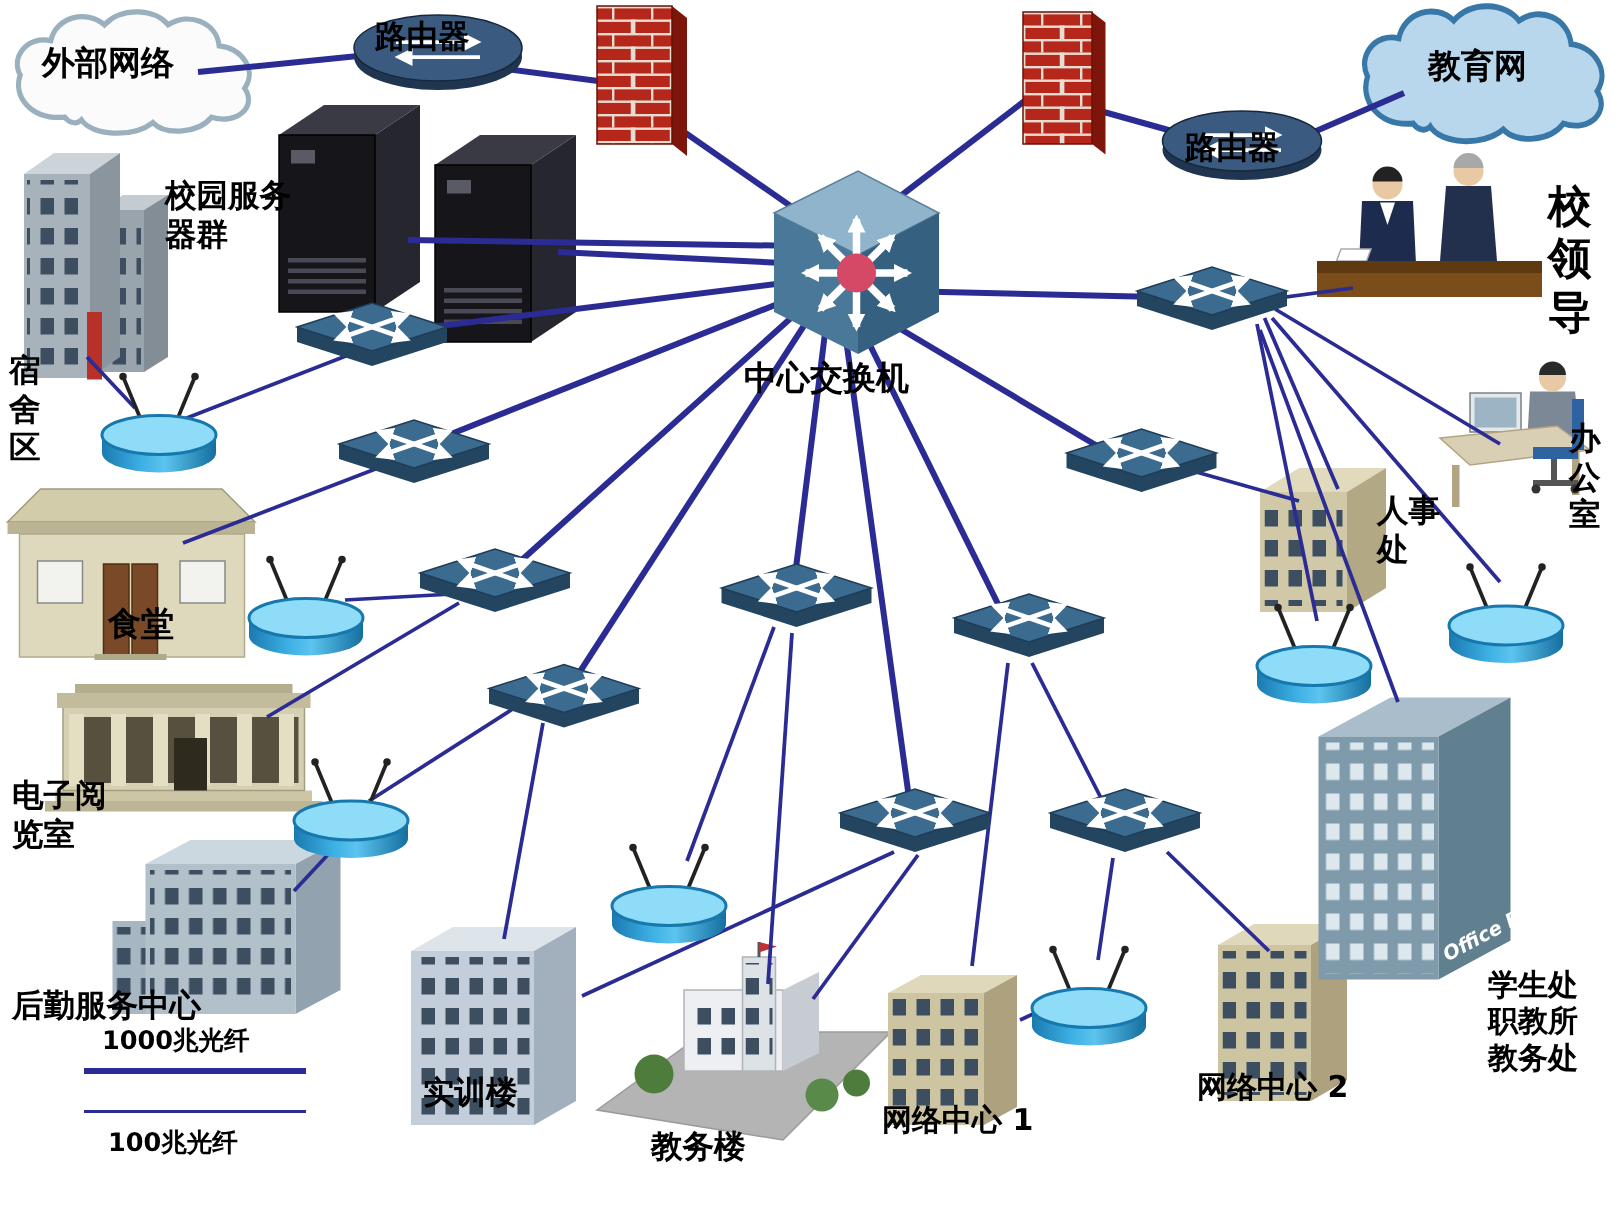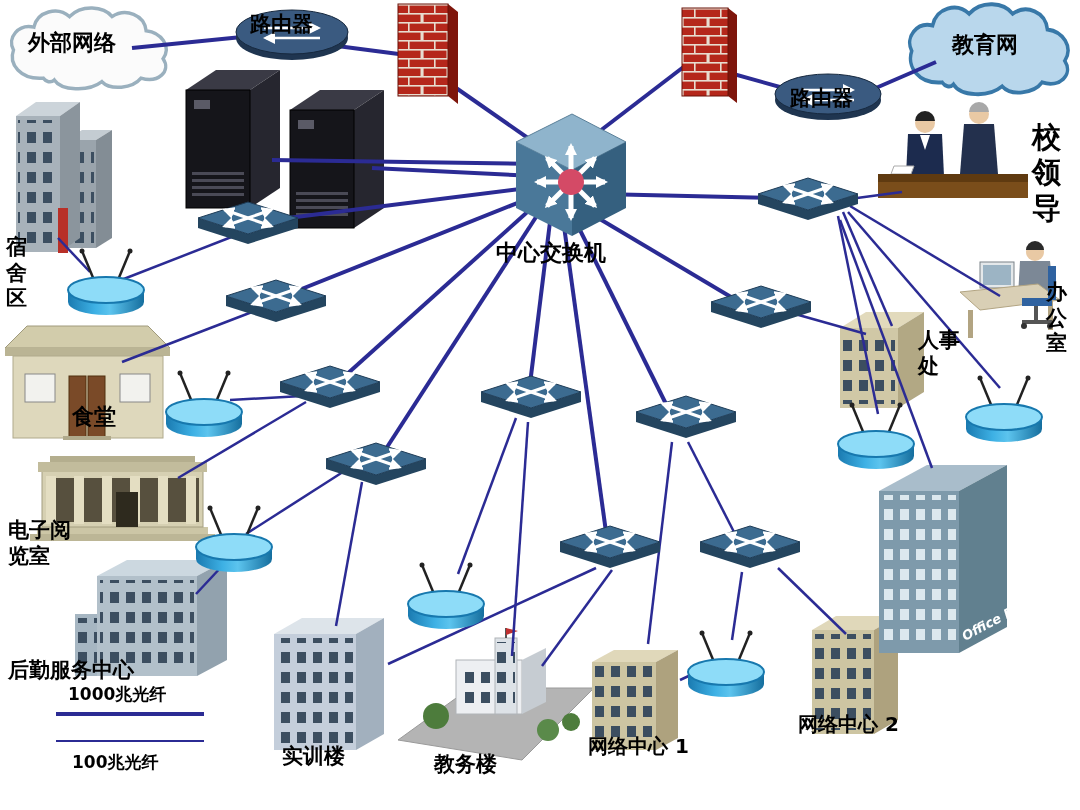--- a/index.html
+++ b/index.html
@@ -326,32 +326,38 @@
     <use href="#ap" x="688" y="630"></use>
     <use href="#ap" x="838" y="402"></use>
     <use href="#ap" x="966" y="375"></use>
   </g>
 </svg>
 
 <div class="lbl" style="left:28px;top:30px;font-size:22px;">外部网络</div>
 <div class="lbl" style="left:250px;top:12px;font-size:21px;">路由器</div>
 <div class="lbl" style="left:952px;top:32px;font-size:22px;">教育网</div>
 <div class="lbl" style="left:790px;top:86px;font-size:21px;">路由器</div>
+<div class="lbl" style="left:110px;top:118px;font-size:21px;width:90px;">校园服务器群</div>
 <div class="lbl" style="left:496px;top:240px;font-size:22px;">中心交换机</div>
 <div class="lbl" style="left:6px;top:235px;font-size:21px;width:26px;">宿舍区</div>
 <div class="lbl" style="left:72px;top:404px;font-size:22px;">食堂</div>
 <div class="lbl" style="left:8px;top:518px;font-size:21px;width:68px;">电子阅览室</div>
 <div class="lbl" style="left:8px;top:658px;font-size:21px;">后勤服务中心</div>
-<div class="lbl" style="left:282px;top:716px;font-size:21px;margin-top:28px;">实训楼</div>
+<div class="lbl" style="left:282px;top:716px;font-size:21px;">实训楼</div>
 <div class="lbl" style="left:434px;top:752px;font-size:21px;">教务楼</div>
 <div class="lbl" style="left:588px;top:734px;font-size:20px;">网络中心 1</div>
 <div class="lbl" style="left:798px;top:712px;font-size:20px;">网络中心 2</div>
 <div class="lbl" style="left:1032px;top:120px;font-size:29px;width:26px;">校领导</div>
 <div class="lbl" style="left:1046px;top:280px;font-size:21px;width:26px;">办公室</div>
 <div class="lbl" style="left:918px;top:328px;font-size:21px;width:48px;">人事处</div>
+<div class="lbl" style="left:992px;top:644px;font-size:20px;">
+  <div>学生处</div>
+  <div>职教所</div>
+  <div>教务处</div>
+</div>
 
 <div class="lbl" style="left:68px;top:684px;font-size:17px;">1000兆光纤</div>
 <div class="legend-line" style="left:56px;top:712px;width:148px;height:4px;"></div>
 <div class="legend-line" style="left:56px;top:740px;width:148px;height:2px;"></div>
 <div class="lbl" style="left:72px;top:752px;font-size:17px;">100兆光纤</div>
 
 
 </div>
 
 </body></html>

